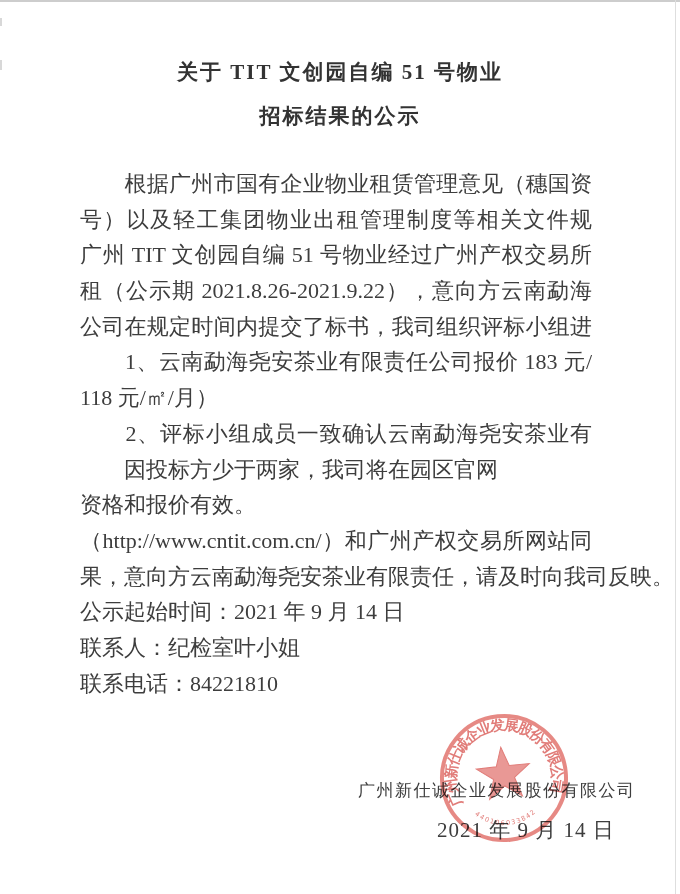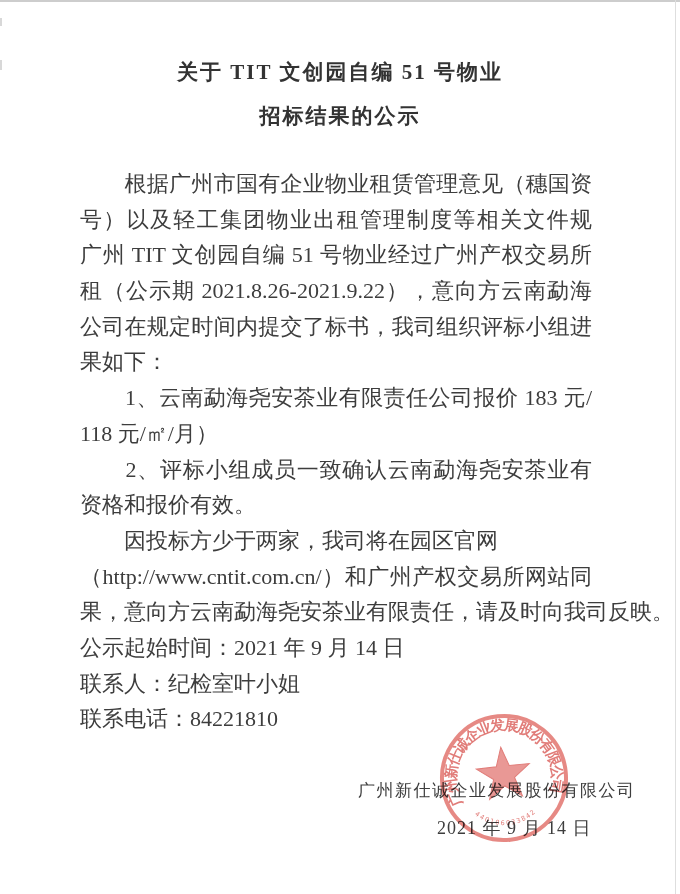--- a/index.html
+++ b/index.html
@@ -42,21 +42,21 @@
     overflow:hidden;
   }
 
   .sig-company{
     position:absolute;left:358px;top:779px;
     font-size:17px;letter-spacing:1.5px;color:#3d3d3d;
     white-space:nowrap;
   }
   .sig-date{
     position:absolute;left:437px;top:816px;
-    font-size:18px;letter-spacing:1px;color:#3d3d3d;
+    font-size:21px;letter-spacing:1px;color:#3d3d3d;
     white-space:nowrap;
     text-align:right;
   }
 
   .seal{
     position:absolute;left:437px;top:711px;
     width:134px;height:134px;
     mix-blend-mode:multiply;
     opacity:.88;
   }
@@ -73,26 +73,25 @@
 
   <div class="title t1">关于 TIT 文创园自编 51 号物业</div>
   <div class="title t2">招标结果的公示</div>
 
   <div class="body-block">
     <div class="bline full">　　根据广州市国有企业物业租赁管理意见（穗国资监管〔2019〕2</div>
     <div class="bline full">号）以及轻工集团物业出租管理制度等相关文件规定，我司运营管理的</div>
     <div class="bline full">广州 TIT 文创园自编 51 号物业经过广州产权交易所网站公开自挂牌招</div>
     <div class="bline full">租（公示期 2021.8.26-2021.9.22），意向方云南勐海尧安茶业有限责任</div>
     <div class="bline full">公司在规定时间内提交了标书，我司组织评标小组进行了评标工作，结</div>
-    <div class="bline">果如下：</div>
     <div class="bline full">　　1、云南勐海尧安茶业有限责任公司报价 183 元/㎡/月（出租底价</div>
     <div class="bline">118 元/㎡/月）</div>
     <div class="bline full">　　2、评标小组成员一致确认云南勐海尧安茶业有限责任公司的投标</div>
+    <div class="bline">　　因投标方少于两家，我司将在园区官网</div>
     <div class="bline">资格和报价有效。</div>
-    <div class="bline">　　因投标方少于两家，我司将在园区官网</div>
     <div class="bline full">（http://www.cntit.com.cn/）和广州产权交易所网站同步公示招标结</div>
     <div class="bline">果，意向方云南勐海尧安茶业有限责任，请及时向我司反映。</div>
     <div class="bline">公示起始时间：2021 年 9 月 14 日</div>
     <div class="bline">联系人：纪检室叶小姐</div>
     <div class="bline">联系电话：84221810</div>
   </div>
 
   <div class="sig-company">广州新仕诚企业发展股份有限公司</div>
   <div class="sig-date">2021 年 9 月 14 日</div>
 

